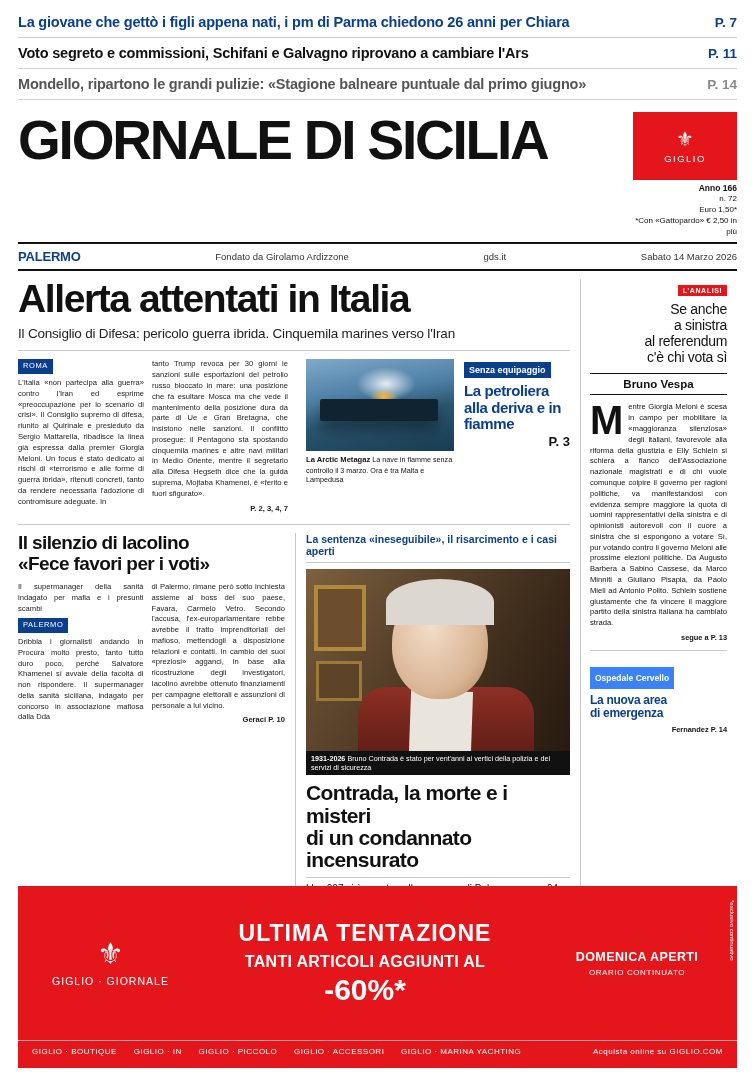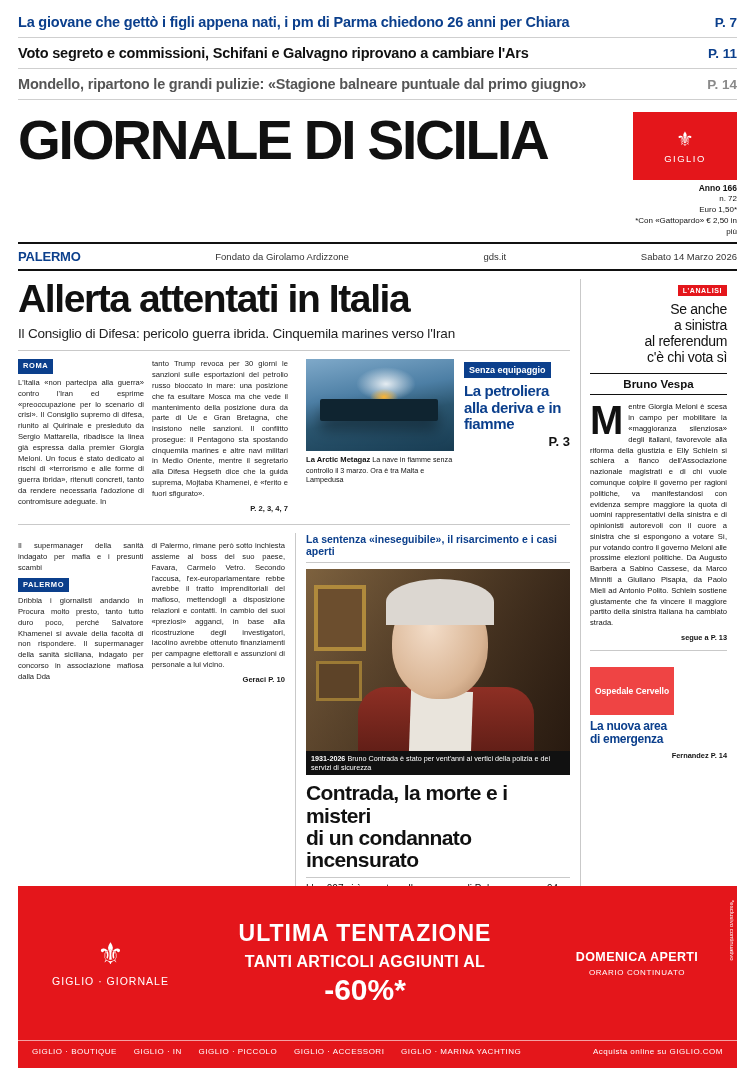--- a/index.html
+++ b/index.html
@@ -68,21 +68,21 @@
 
   .headline {
     font-size: 39px; font-weight: bold; letter-spacing: -1.4px; line-height: 1.02;
     color: #111; margin-bottom: 8px;
   }
   .subhead { font-size: 13.5px; color: #222; border-bottom: 1px solid #c9c9c9; padding-bottom: 9px; letter-spacing: -0.2px;}
 
   .lead-area { display: flex; margin-top: 8px; }
   .lead-text { width: 278px; display:flex; }
   .col-kicker {
-    display: inline-block; background: #0b3f8c; color: #fff; font-size: 7.5px; font-weight: bold;
+    display: inline-block; background: #0b3f8c; color: #fff; font-size: 7.5px; font-weight: normal;
     letter-spacing: 0.6px; padding: 2px 5px; margin-bottom: 4px;
   }
   .body-col { font-size: 7.6px; line-height: 1.42; text-align: justify; color: #1a1a1a; }
   .body-col p { margin-bottom: 4px; }
   .lead-c1 { width: 134px; padding-right: 8px; }
   .lead-c2 { width: 136px; }
   .refs { font-weight: bold; text-align: right; font-size: 7.6px; margin-top: 3px; }
 
   
   .lead-right { width: 274px; padding-left: 10px; display: flex; }
@@ -165,21 +165,21 @@
   .monza-photo .face { position:absolute; left:38px; top:8px; width:24px; height:26px; border-radius:50%; background:#e8c49c;}
   .monza-photo .hair2 { position:absolute; left:36px; top:4px; width:28px; height:14px; border-radius:50% 50% 0 0; background:#c8a13e;}
 
   
   .analisi-tag { background:#e4161b; color:#fff; font-size:7px; font-weight:bold; letter-spacing:0.6px; padding:2px 5px; display:inline-block; }
   .analisi-title { font-size: 14px; line-height: 1.14; margin-top: 5px; letter-spacing: -0.3px; color:#111; }
   .author { text-align:center; font-weight: bold; font-size: 11.5px; border-top:1px solid #111; border-bottom:1px solid #111; padding: 4px 0; margin-top: 8px;}
   .dropcap-block { margin-top: 7px; font-size: 7.6px; line-height: 1.42; text-align: justify; }
   .dropcap { float:left; font-size: 40px; font-weight: bold; line-height: 0.8; padding: 2px 5px 0 0; }
   .segue { text-align: right; font-weight: bold; font-size: 7.4px; margin-top: 4px; }
-  .osp-kicker { background:#ef4444; color:#fff; font-size:8.5px; font-weight:bold; padding:19px 5px; display:inline-block; margin-top: 10px;}
+  .osp-kicker { background:#3b82f6; color:#fff; font-size:8.5px; font-weight:bold; padding:6px 5px; display:inline-block; margin-top: 10px;}
   .osp-title { color:#0b3f8c; font-size: 12px; font-weight:bold; line-height:1.1; margin-top:5px; letter-spacing:-0.3px;}
   .osp-ref { font-size:7.4px; font-weight:bold; text-align:right; margin-top: 5px;}
   .rule-top { border-top: 1px solid #c9c9c9; margin-top: 8px; padding-top: 6px; }
 
   
   .ad { position: absolute; left: 18px; right: 18px; bottom: 12px; height: 182px; background: #e4161b; color:#fff; }
   .ad-inner { display:flex; height: 154px; align-items: center; }
   .ad-left { width: 185px; text-align:center; }
   .ad-left .gmark { font-size: 30px; line-height: 1; }
   .ad-left .gtext { font-size: 10.5px; letter-spacing: 1px; margin-top: 6px; }
@@ -273,20 +273,24 @@
           <div class="petrol">
             <span class="petrol-kicker">Senza equipaggio</span>
             <div class="petrol-title">La petroliera alla deriva e in fiamme</div>
             <div class="petrol-ref">P. 3</div>
           </div>
         </div>
       </div>
 
       <div class="band2">
         <div class="iacolino">
+          <h2>
+            <span>Il silenzio di Iacolino</span><br>
+            <span>«Fece favori per i voti»</span>
+          </h2>
           <div class="cols">
             <div class="c body-col">
               <p>Il supermanager della sanità indagato per mafia e i presunti scambi</p>
               <span class="col-kicker">PALERMO</span>
               <p>Dribbla i giornalisti andando in Procura molto presto, tanto tutto duro poco, perché Salvatore Khamenei si avvale della facoltà di non rispondere. Il supermanager della sanità siciliana, indagato per concorso in associazione mafiosa dalla Dda</p>
             </div>
             <div class="c body-col">
               <p>di Palermo, rimane però sotto inchiesta assieme al boss del suo paese, Favara, Carmelo Vetro. Secondo l'accusa, l'ex-europarlamentare rebbe avrebbe il tratto imprenditoriali del mafioso, mettendogli a disposizione relazioni e contatti. In cambio dei suoi «preziosi» agganci, in base alla ricostruzione degli investigatori, Iacolino avrebbe ottenuto finanziamenti per campagne elettorali e assunzioni di personale a lui vicino.</p>
               <div class="refs">Geraci P. 10</div>
             </div>

